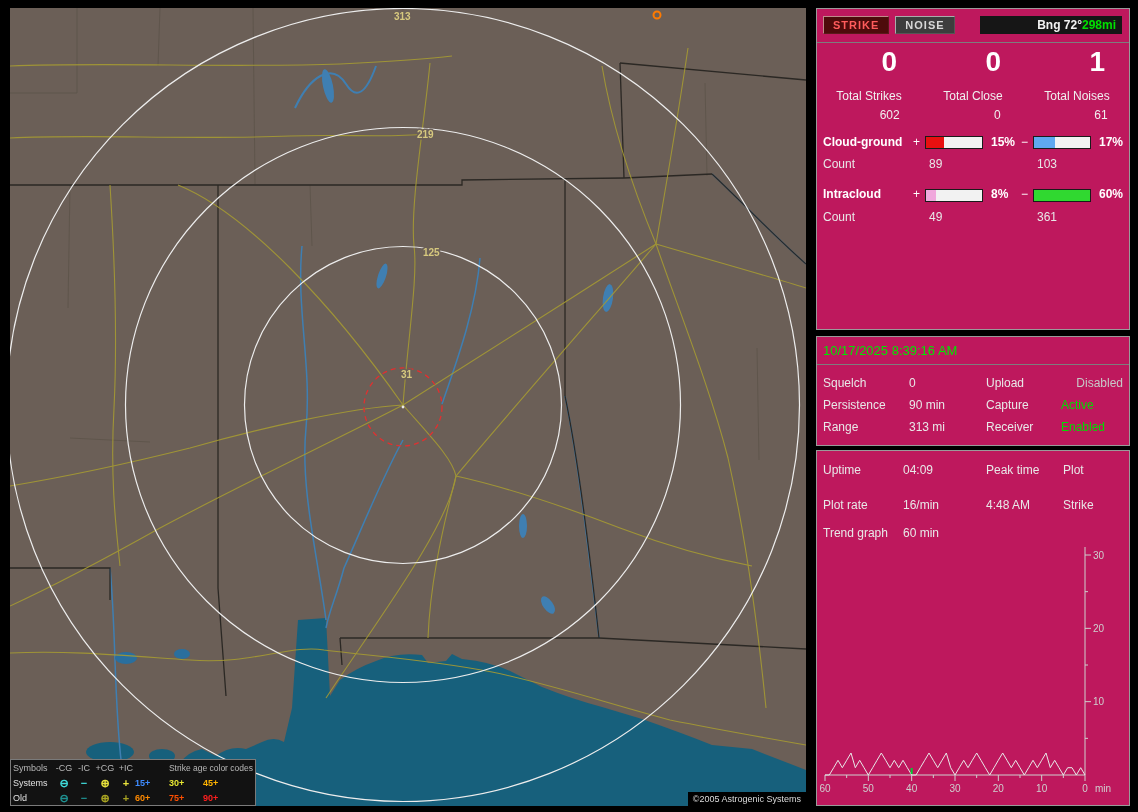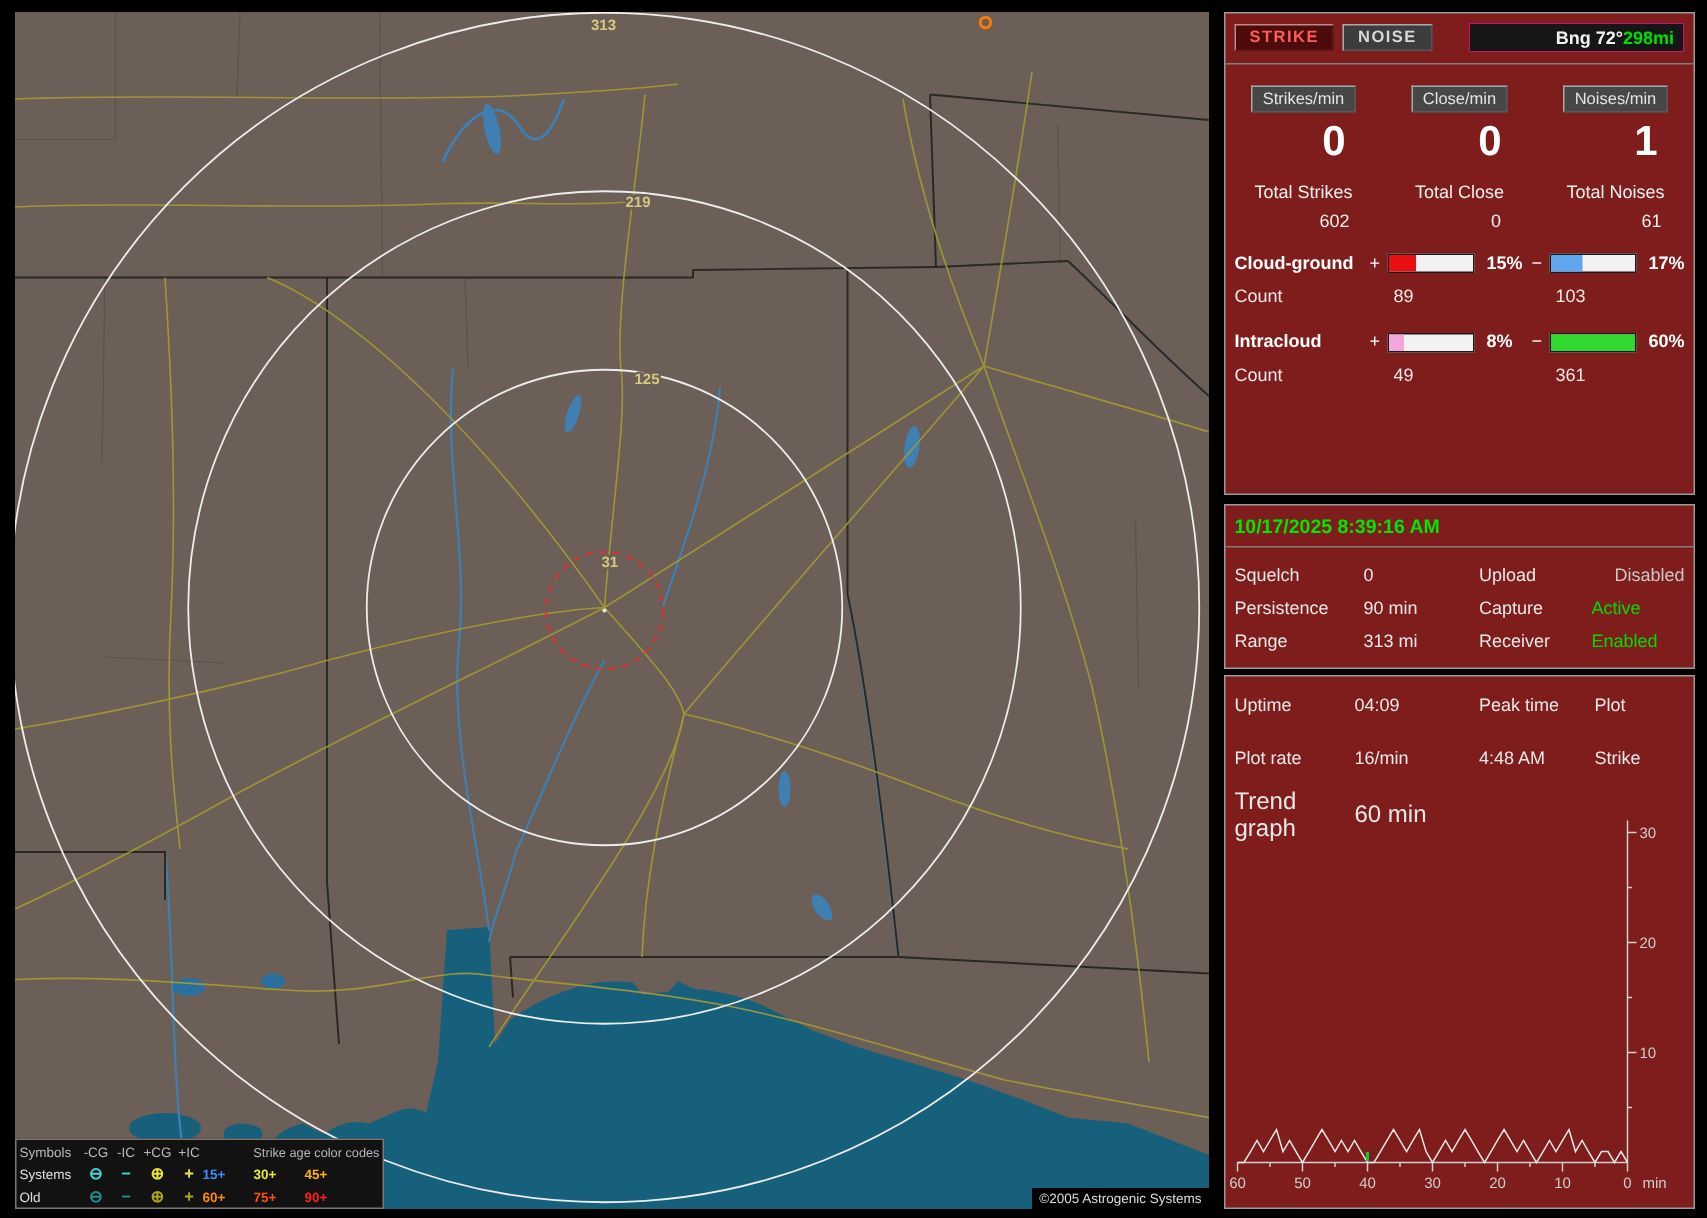--- a/index.html
+++ b/index.html
@@ -22,21 +22,21 @@
   .lrow { display:flex; align-items:center; padding:1px 2px; height:13px; }
   .lhead { color:#b8b8b8; }
   .lc { display:inline-block; white-space:nowrap; }
   .w40 { width:40px; } .w22 { width:22px; text-align:center; }
   .w18 { width:18px; text-align:center; } .w24 { width:24px; text-align:center; }
   .w34 { width:34px; text-align:left; font-weight:bold; }
   .grow { flex:1; text-align:right; font-size:8.5px; }
   .sym { font-weight:bold; font-size:11px; line-height:10px; }
 
   
-  .box { position:absolute; left:816px; width:314px; background:#7f1d1d;
+  .box { position:absolute; left:816px; width:314px; background:#be185d;
          border:1px solid #9a9a9a; box-sizing:border-box; }
   .box1 { top:8px;  height:322px; }
   .box2 { top:336px; height:110px; }
   .box3 { top:450px; height:356px; }
 
   .hdr-row { display:flex; align-items:center; padding:6px 6px 7px; border-bottom:1px solid #7d7d7d; }
   button.btn { font-family:"Liberation Sans", sans-serif; cursor:default; }
   .strike-btn { background:#4e0b0b; color:#ff5c5c; font-weight:bold; font-size:11px;
                 letter-spacing:1px; padding:2px 9px; margin-right:6px;
                 border:1px solid; border-color:#c08a8a #5a1a1a #5a1a1a #c08a8a; }
@@ -64,26 +64,26 @@
                align-items:center; font-size:12px; padding:0 6px; }
   .dg-label { font-weight:bold; color:#fff; }
   .dg-sign { color:#fff; }
   .dg-pct { font-weight:bold; color:#fff; padding-left:4px; }
   .dg-count { padding-left:4px; }
   .mt12 { margin-top:12px; } .mt8 { margin-top:8px; } .mt16 { margin-top:16px; }
   .bar { display:inline-block; width:56px; height:11px; background:#f2f2f2;
          border:1px solid #1a1a1a; position:relative; vertical-align:middle; }
   .bar-fill { position:absolute; left:0; top:0; bottom:0; }
 
-  .datetime { font-size:13px; font-weight:bold; padding:6px; border-bottom:1px solid #7d7d7d; }
+  .datetime { font-size:13px; font-weight:normal; padding:6px; border-bottom:1px solid #7d7d7d; }
   .status-grid { display:grid; grid-template-columns:86px 77px 75px auto;
                  font-size:12px; padding:11px 6px 0; row-gap:8px; }
   .stats-grid { display:grid; grid-template-columns:80px 83px 77px auto;
                 font-size:12px; padding:12px 6px 0; row-gap:21px; }
-  .trend-row { display:flex; font-size:16px; padding:0 6px; margin-top:14px;align-items:center; }
+  .trend-row { display:flex; font-size:12px; padding:0 6px; margin-top:14px; }
   .trend-row .tlabel { width:80px; }
   .trend { position:absolute; left:2px; top:86px; width:306px; height:264px; }
   .axis { stroke:#cfcfcf; stroke-width:1; }
   .ticklabel { fill:#cfcfcf; font-size:10px; font-family:"Liberation Sans", sans-serif; }
 </style>
 </head>
 <body>
 
 <div class="screen">
 
@@ -210,25 +210,20 @@
   </div>
 
   <div class="box box1">
     <div class="hdr-row">
       <button class="btn strike-btn" style="color: rgb(255, 92, 92);">STRIKE</button>
       <button class="btn noise-btn">NOISE</button>
       <div class="bng-box">
         <span class="bng-label">Bng 72°</span>
         <span class="bng-dist" style="color: rgb(0, 224, 0);">298mi</span>
       </div>
-    </div>
-    <div class="rate-row">
-      <div class="col"><button class="btn rate-btn">Strikes/min</button></div>
-      <div class="col"><button class="btn rate-btn">Close/min</button></div>
-      <div class="col"><button class="btn rate-btn">Noises/min</button></div>
     </div>
     <div class="num-row">
       <div class="col"><span class="big-num">0</span></div>
       <div class="col"><span class="big-num">0</span></div>
       <div class="col"><span class="big-num">1</span></div>
     </div>
     <div class="tot-row">
       <div class="col"><div class="tot">
         <div class="tot-label">Total Strikes</div>
         <div class="tot-val">602</div>

